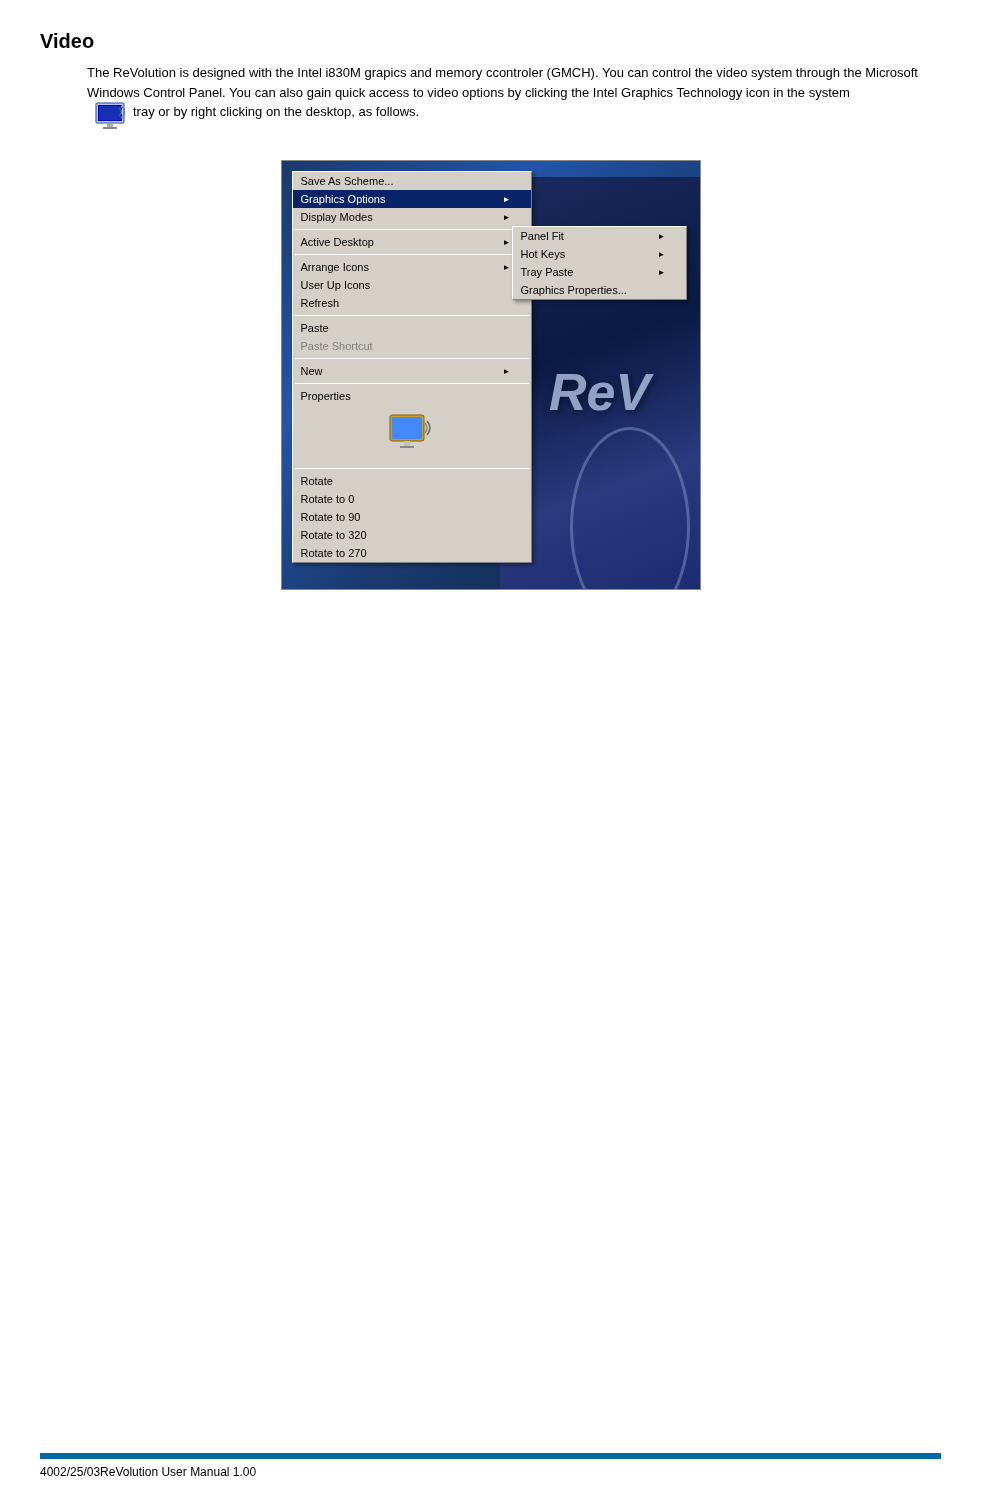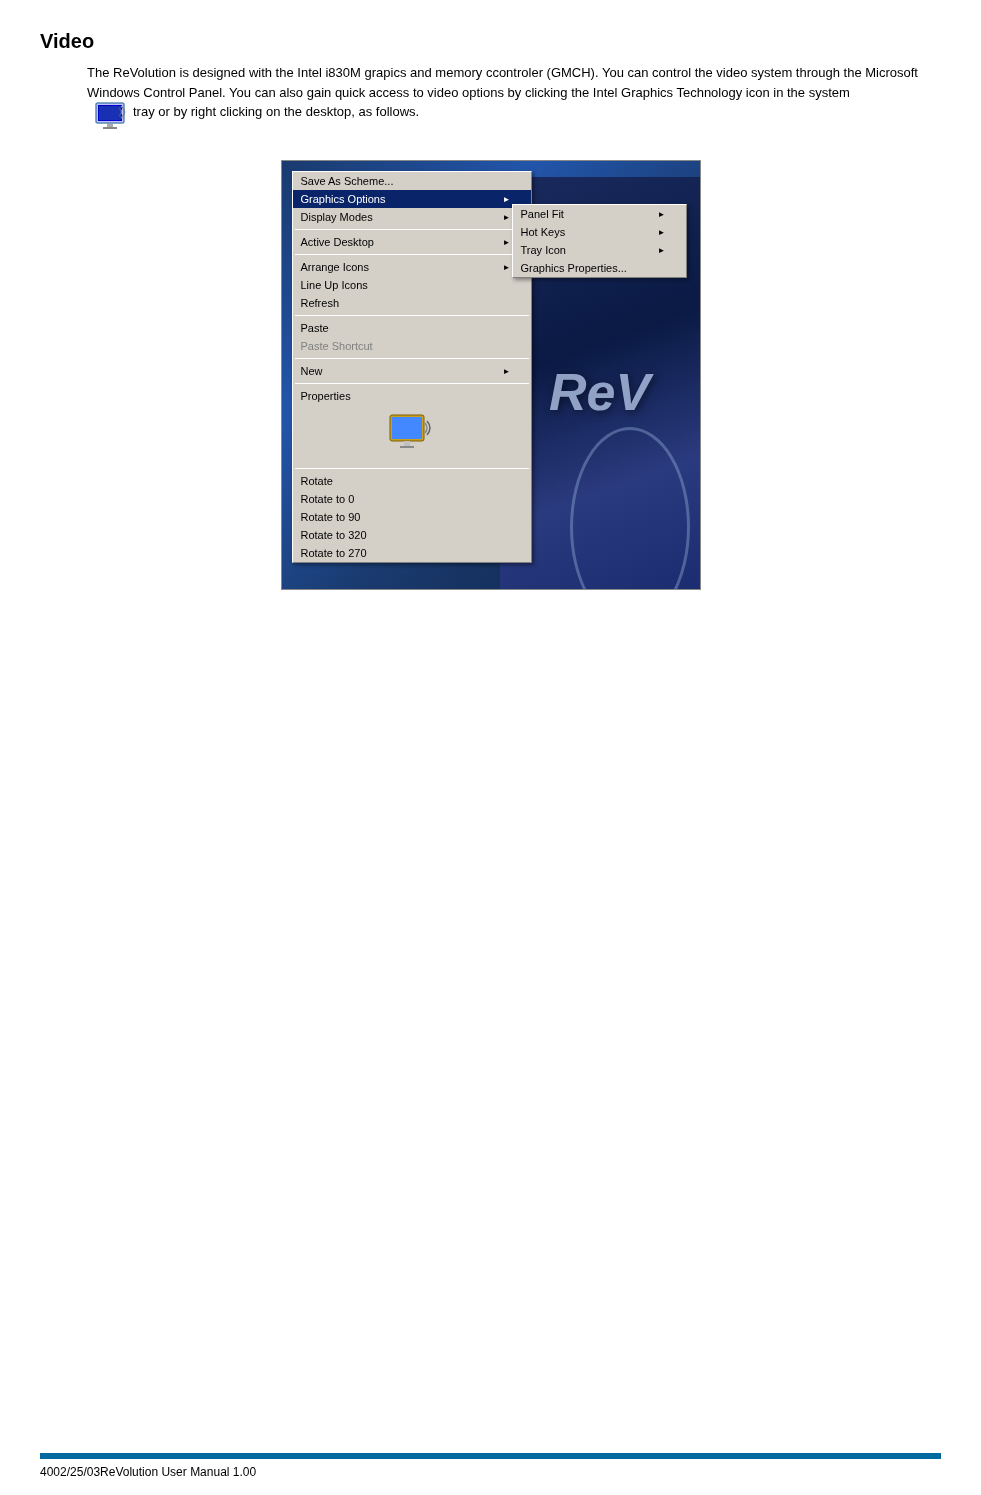--- a/index.html
+++ b/index.html
@@ -111,21 +111,21 @@
     .menu-separator {
       height: 1px;
       background: #808080;
       margin: 3px 2px;
       border-bottom: 1px solid #fff;
     }
 
     
     .submenu {
       position: absolute;
-      top: 14px;
+      top: 36px;
       left: 219px;
       width: 175px;
       background: #d4d0c8;
       border: 1px solid #808080;
       border-top: 1px solid #fff;
       border-left: 1px solid #fff;
       font-family: 'Tahoma', sans-serif;
       font-size: 11px;
       box-shadow: 2px 2px 4px rgba(0,0,0,0.4);
       z-index: 20;
@@ -247,21 +247,21 @@
         <div class="submenu">
           <div class="menu-item">
             <span>Panel Fit</span>
             <span class="arrow">►</span>
           </div>
           <div class="menu-item">
             <span>Hot Keys</span>
             <span class="arrow">►</span>
           </div>
           <div class="menu-item">
-            <span>Tray Icon</span>
+            <span>Tray Paste</span>
             <span class="arrow">►</span>
           </div>
           <div class="menu-item">
             <span>Graphics Properties...</span>
           </div>
         </div>
       </div>
 
       <div class="menu-item">
         <span>Display Modes</span>
@@ -276,21 +276,21 @@
       </div>
 
       <div class="menu-separator"></div>
 
       <div class="menu-item">
         <span>Arrange Icons</span>
         <span class="arrow">►</span>
       </div>
 
       <div class="menu-item">
-        <span>Line Up Icons</span>
+        <span>User Up Icons</span>
       </div>
 
       <div class="menu-item">
         <span>Refresh</span>
       </div>
 
       <div class="menu-separator"></div>
 
       <div class="menu-item">
         <span>Paste</span>

